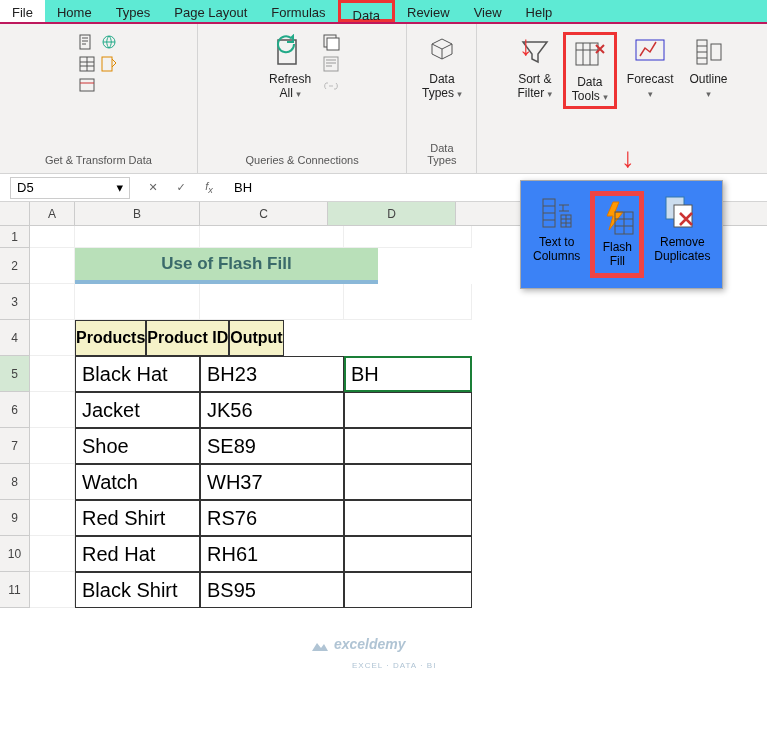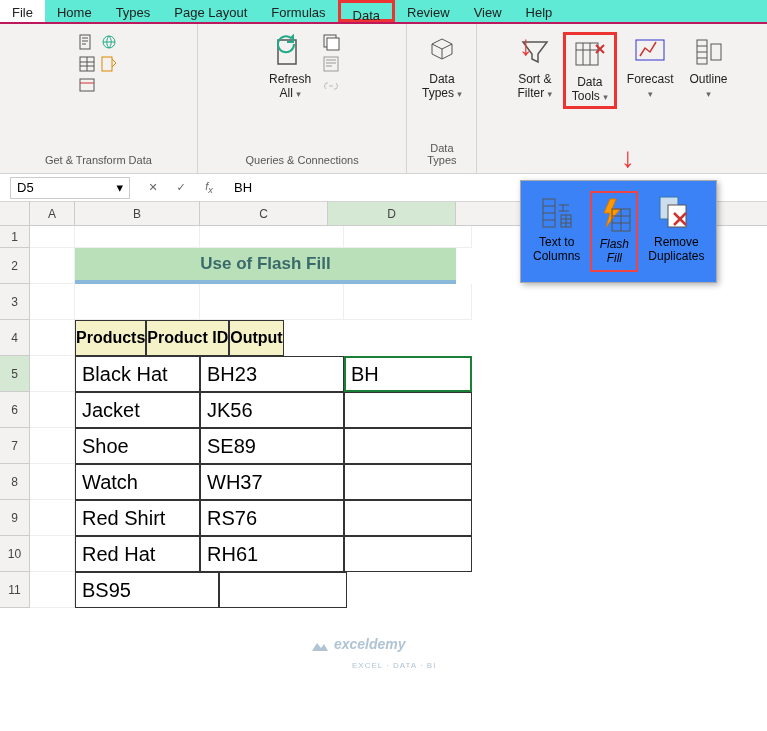--- a/index.html
+++ b/index.html
@@ -41,21 +41,21 @@
 .title-cell { background: #b9e0b9; color: #3a6a6a; font-weight: bold; font-size: 17px; text-align: center; border-bottom: 4px solid #8ab8d8; display: flex; align-items: center; justify-content: center; }
 .header-cell { background: #f5f2c8; font-weight: bold; border: 1px solid #333; text-align: center; display: flex; align-items: center; justify-content: center; }
 .data-cell { border: 1px solid #333; background: #fff; }
 .selected { outline: 2px solid #1a7f37; outline-offset: -2px; }
 
 .highlight-data-tools { border: 3px solid #e33; }
 .arrow-down { position: absolute; color: #e33; font-size: 28px; line-height: 1; z-index: 10; }
 
 .dropdown-panel { position: absolute; top: 180px; left: 520px; background: #3b82f6; border: 1px solid #aaa; box-shadow: 2px 2px 6px rgba(0,0,0,0.3); display: flex; padding: 10px 8px; gap: 6px; z-index: 20; }
 .dd-item { display: flex; flex-direction: column; align-items: center; font-size: 12px; padding: 4px; cursor: pointer; }
-.dd-item.highlight { border: 2px solid #ef4444; font-style: italic; }
+.dd-item.highlight { border: 5px solid #ef4444; }
 .dd-item .dd-lbl { margin-top: 4px; text-align: center; line-height: 1.2; }
 
 .col-h.selected-col { background: #d4e8d4; }
 .row-h.selected-row { background: #d4e8d4; }
 
 .watermark { position: absolute; left: 310px; top: 635px; font-size: 14px; color: #b0c4d4; font-style: italic; font-weight: bold; }
 .watermark .sub { font-size: 8px; letter-spacing: 1px; font-style: normal; font-weight: normal; }
 </style>
 </head>
 <body>
@@ -258,21 +258,21 @@
     <div class="row-h" style="line-height:22px">1</div>
     <div class="cell colA"></div>
     <div class="cell colB"></div>
     <div class="cell colC"></div>
     <div class="cell colD"></div>
   </div>
 
   <div class="grid-row">
     <div class="row-h" style="line-height:36px">2</div>
     <div class="cell colA"></div>
-    <div class="title-cell" style="width:381px">Use of Flash Fill</div>
+    <div class="title-cell" style="width:303px">Use of Flash Fill</div>
   </div>
 
   <div class="grid-row">
     <div class="row-h" style="line-height:36px">3</div>
     <div class="cell colA"></div>
     <div class="cell colB"></div>
     <div class="cell colC"></div>
     <div class="cell colD"></div>
   </div>
 
@@ -328,20 +328,21 @@
     <div class="row-h" style="line-height:36px">10</div>
     <div class="cell colA"></div>
     <div class="data-cell cell colB">Red Hat</div>
     <div class="data-cell cell colC">RH61</div>
     <div class="data-cell cell colD"></div>
   </div>
 
   <div class="grid-row">
     <div class="row-h" style="line-height:36px">11</div>
     <div class="cell colA"></div>
+    <div class="data-cell cell colB">Black Shirt</div>
     <div class="data-cell cell colC">BS95</div>
     <div class="data-cell cell colD"></div>
   </div>
 </div>
 
 <div class="watermark">
   <svg width="20" height="20" style="vertical-align:middle">
       <path d="M2 16l5-8 4 5 3-4 4 7z" fill="#b0c4d4"></path>
     </svg>
   <span>exceldemy</span><br>

